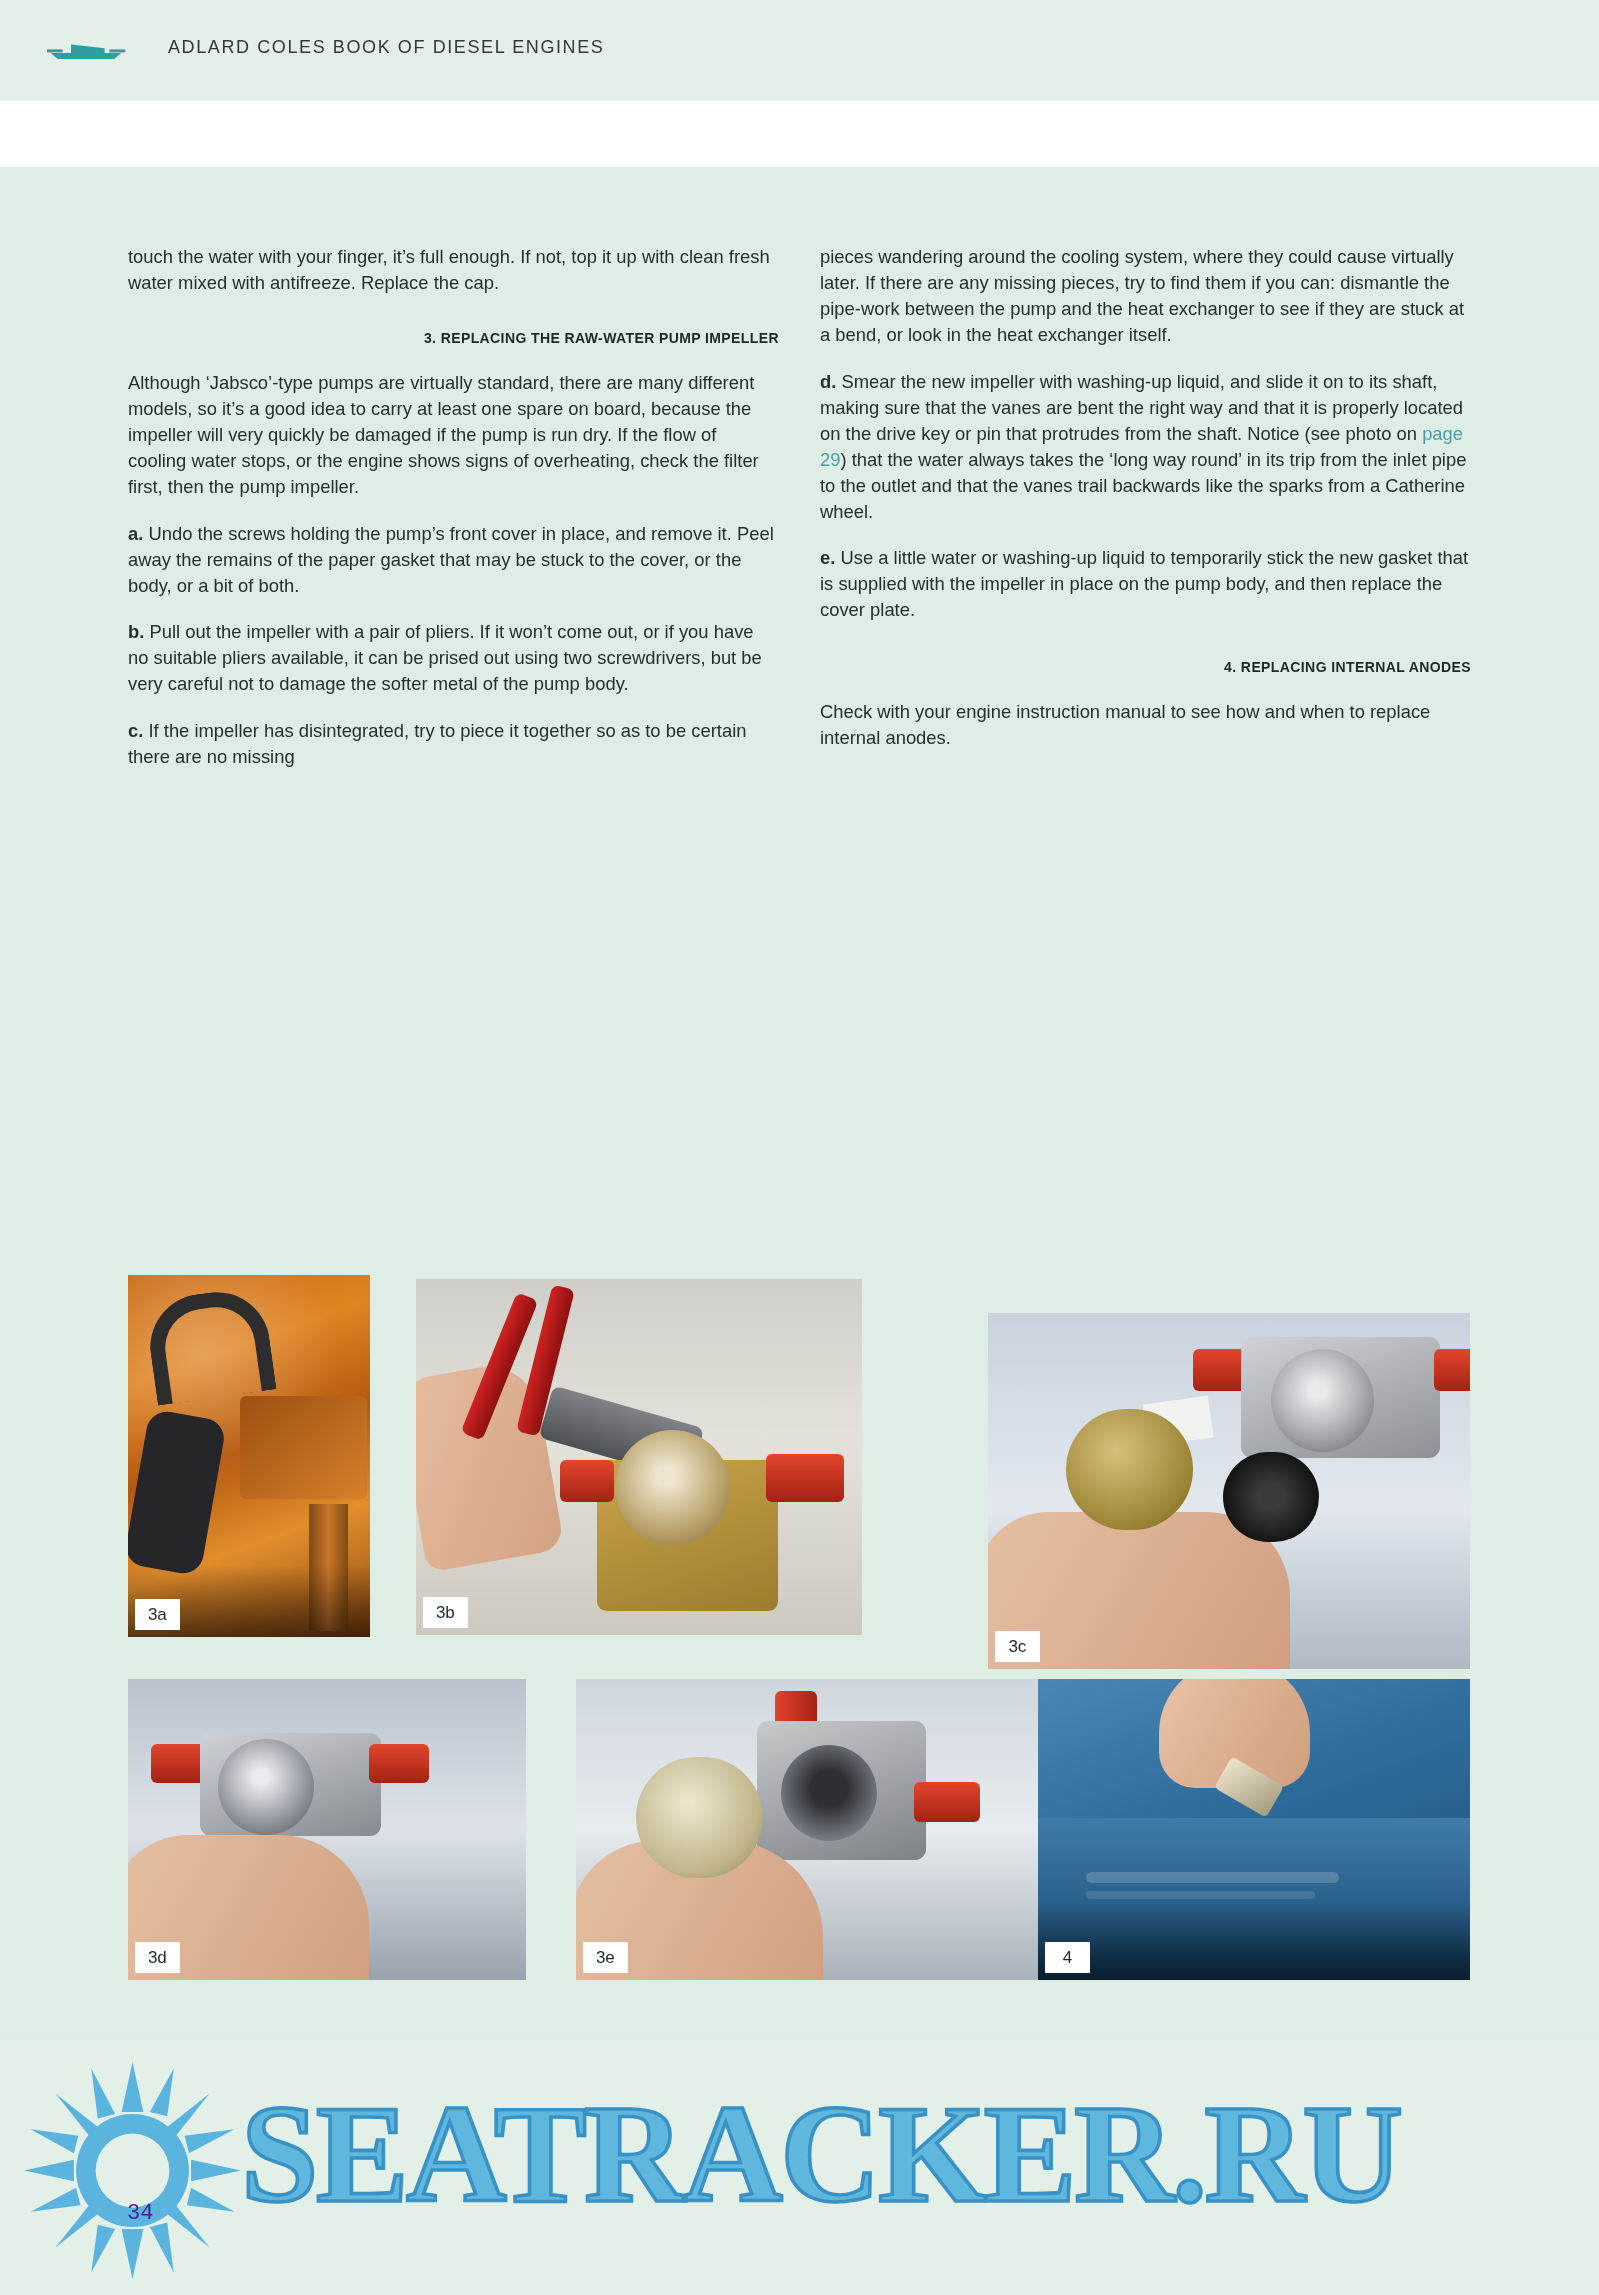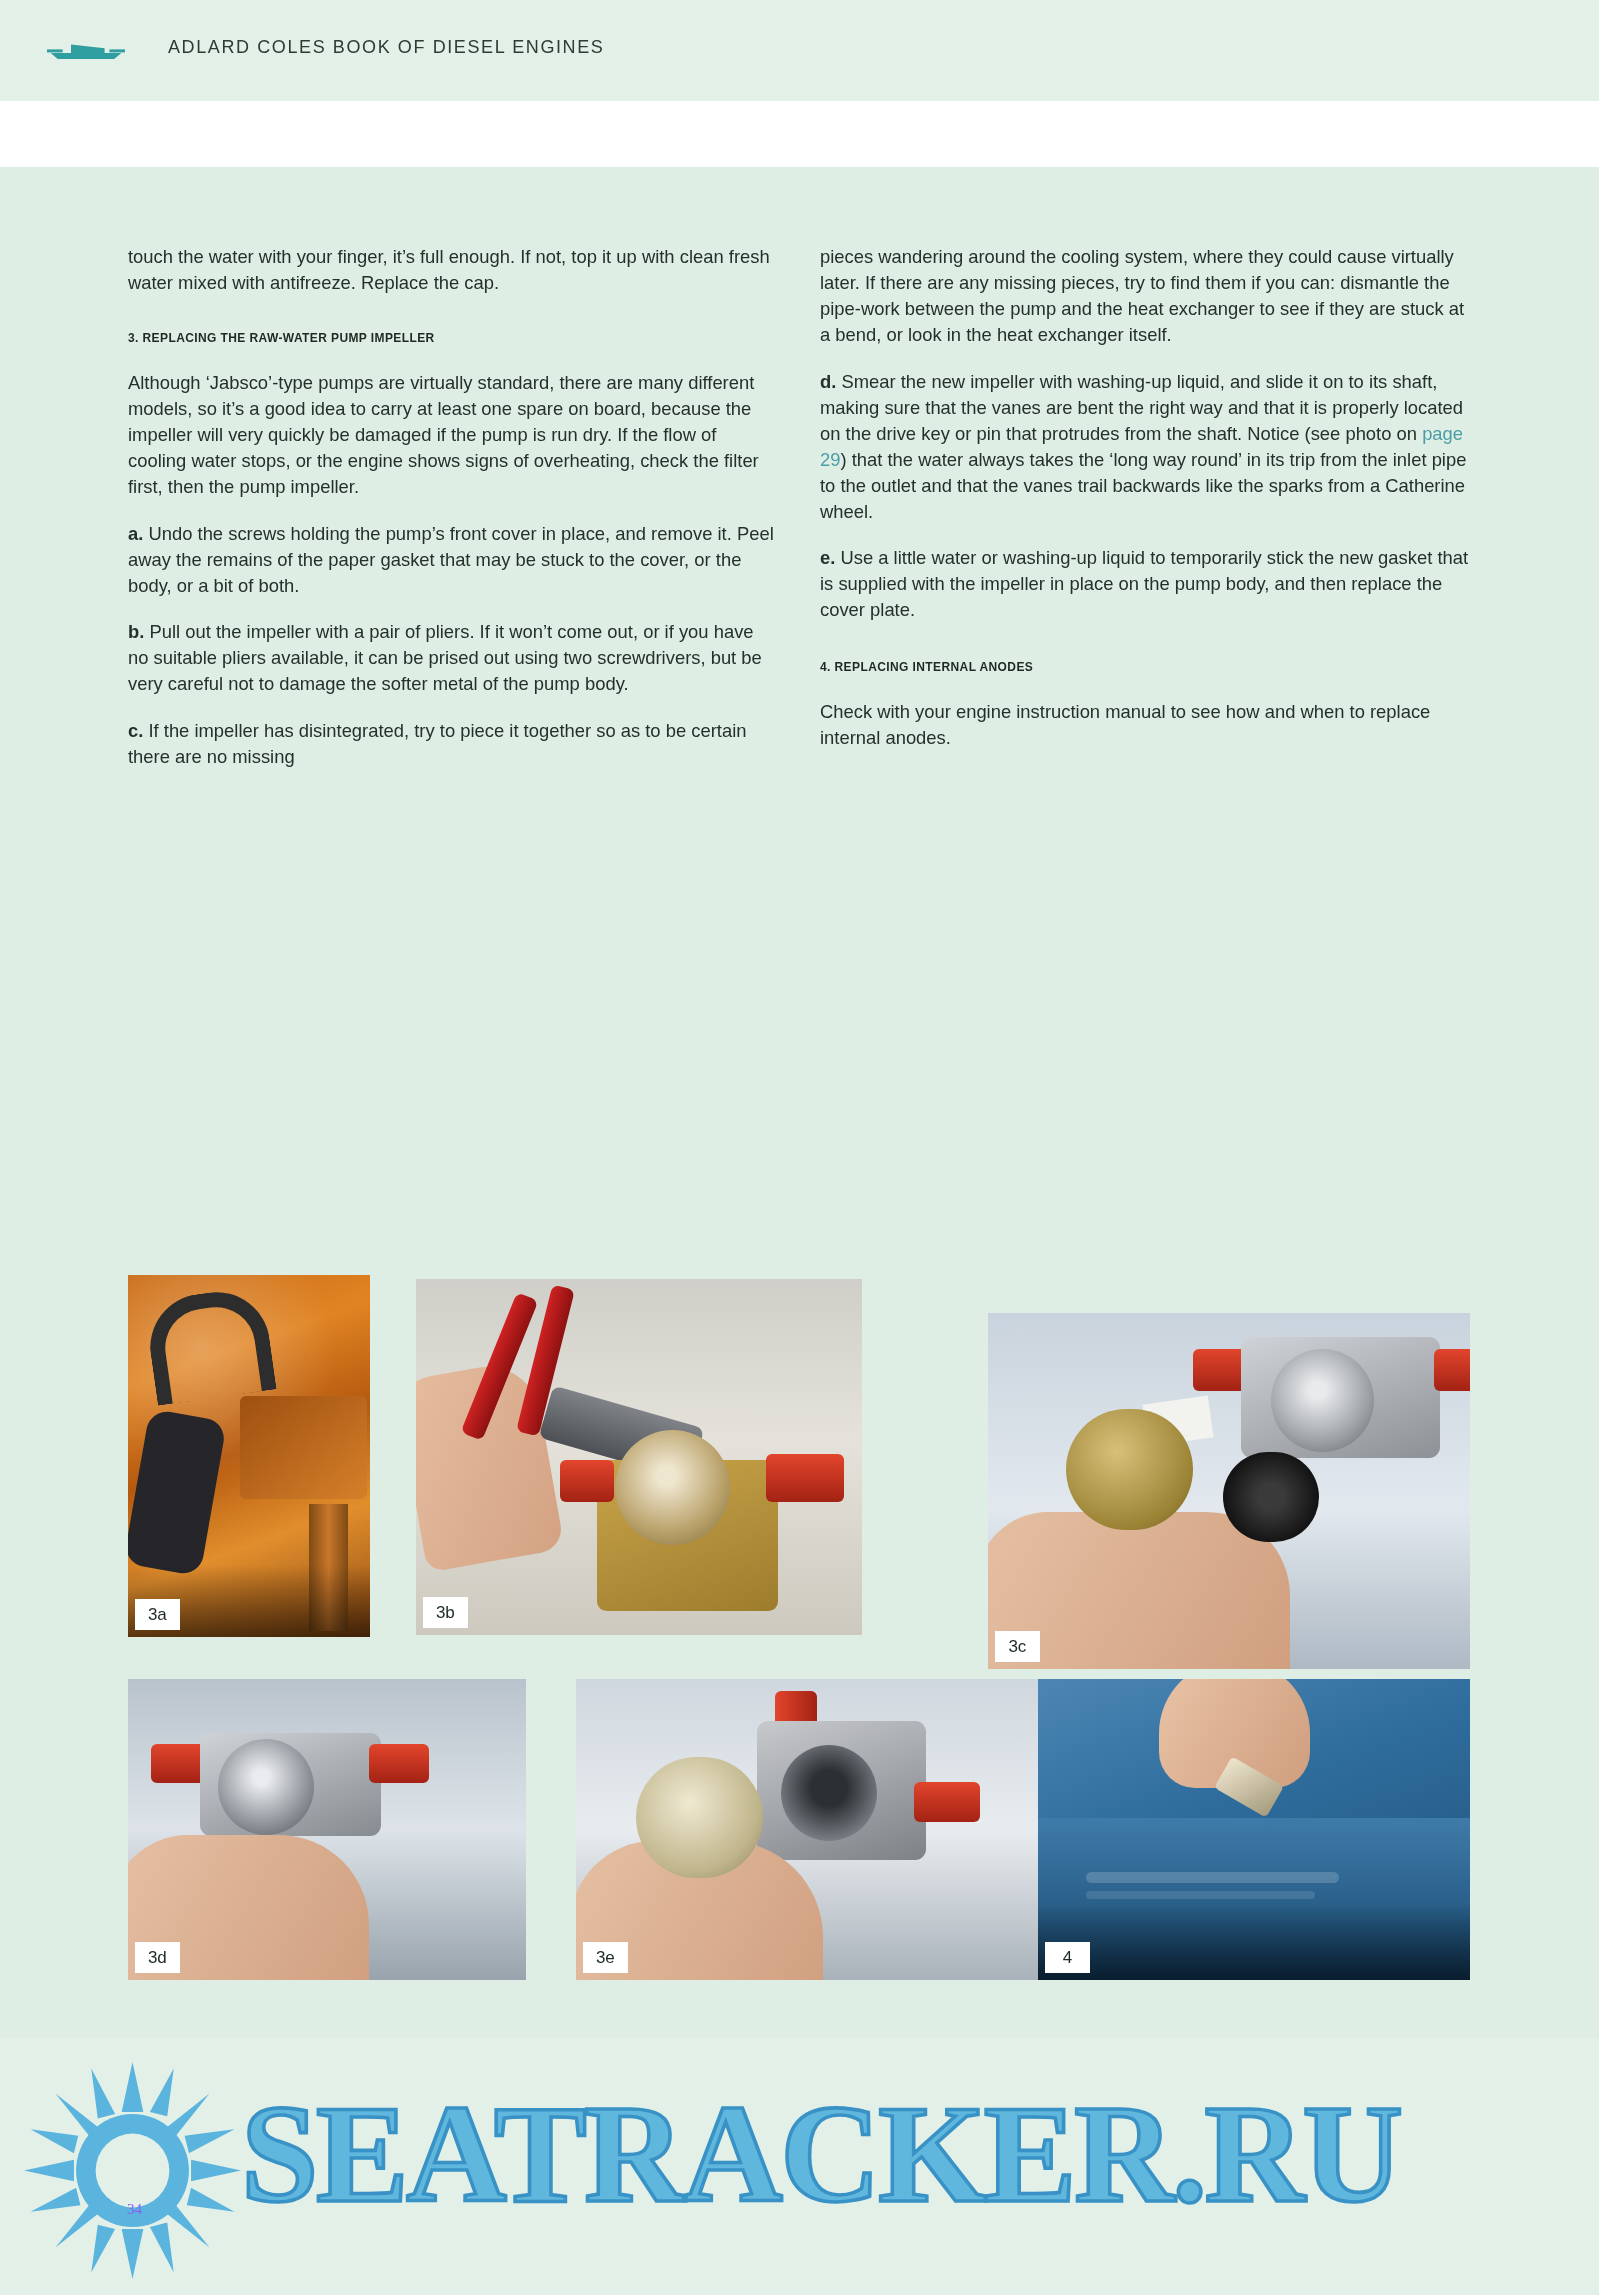--- a/index.html
+++ b/index.html
@@ -68,25 +68,26 @@
   .col-left { left: 128px; top: 244px; }
   .col-right { left: 820px; top: 244px; }
 
   .col p {
     margin: 0 0 20.5px 0;
   }
   .col p:last-child { margin-bottom: 0; }
 
   h2.section {
     margin: 31px 0 19.3px 0;
-    font-size: 12px;
+    font-size: 14px;
     font-weight: bold;
     letter-spacing: 0.4px;
     color: #1d2a24;
     font-family: "Liberation Sans", sans-serif;
+    text-align: right;
   }
   h2.section.first { margin-top: 29px; }
 
   .lead {
     font-weight: bold;
   }
   .pagelink {
     color: #4c9ea6;
   }
 
@@ -408,23 +409,23 @@
     position: absolute;
     left: 0; top: 2038px;
     width: 1600px;
     height: 257px;
     background: #e3f0e8;
   }
   .page-number {
     position: absolute;
     left: 127px;
     top: 2201px;
-    font-size: 15px;
-    color: #8b5cf6;
-    font-family: Liberation Serif, serif;
+    font-size: 22px;
+    color: #4c1d95;
+    font-family: Liberation Mono, monospace;
   }
   .wm-sun {
     position: absolute;
     left: 24px;
     top: 2062px;
     width: 217px;
     height: 217px;
   }
   .wm-text {
     position: absolute;

